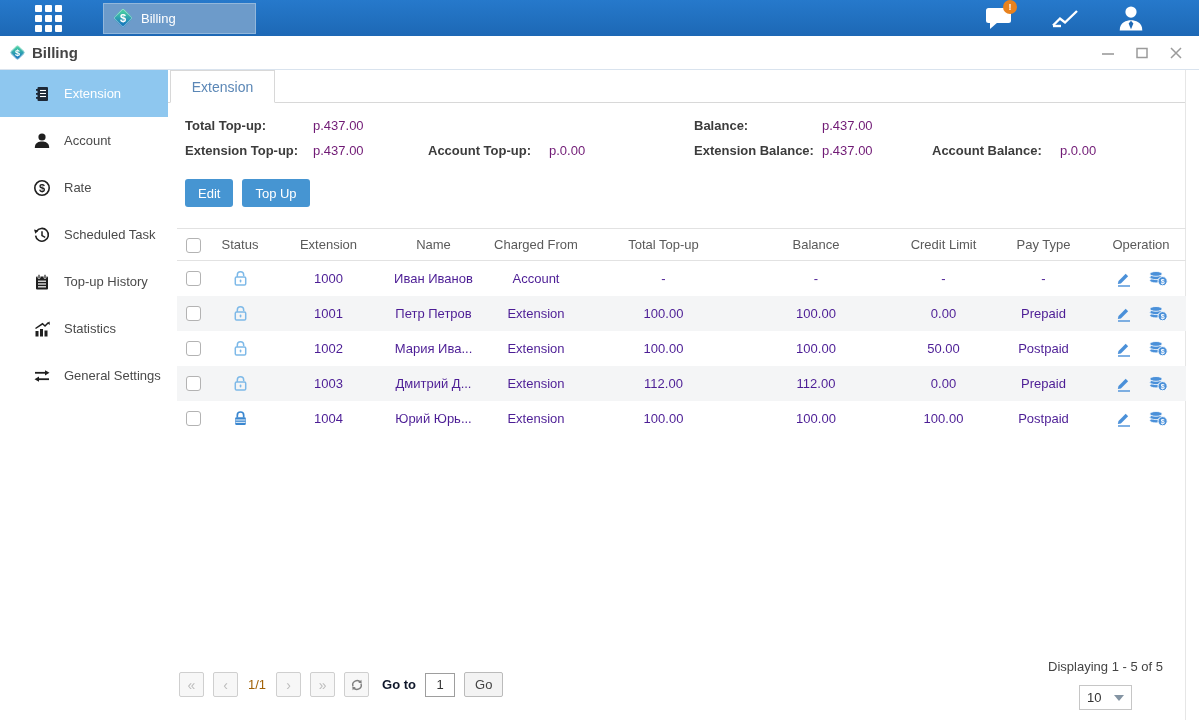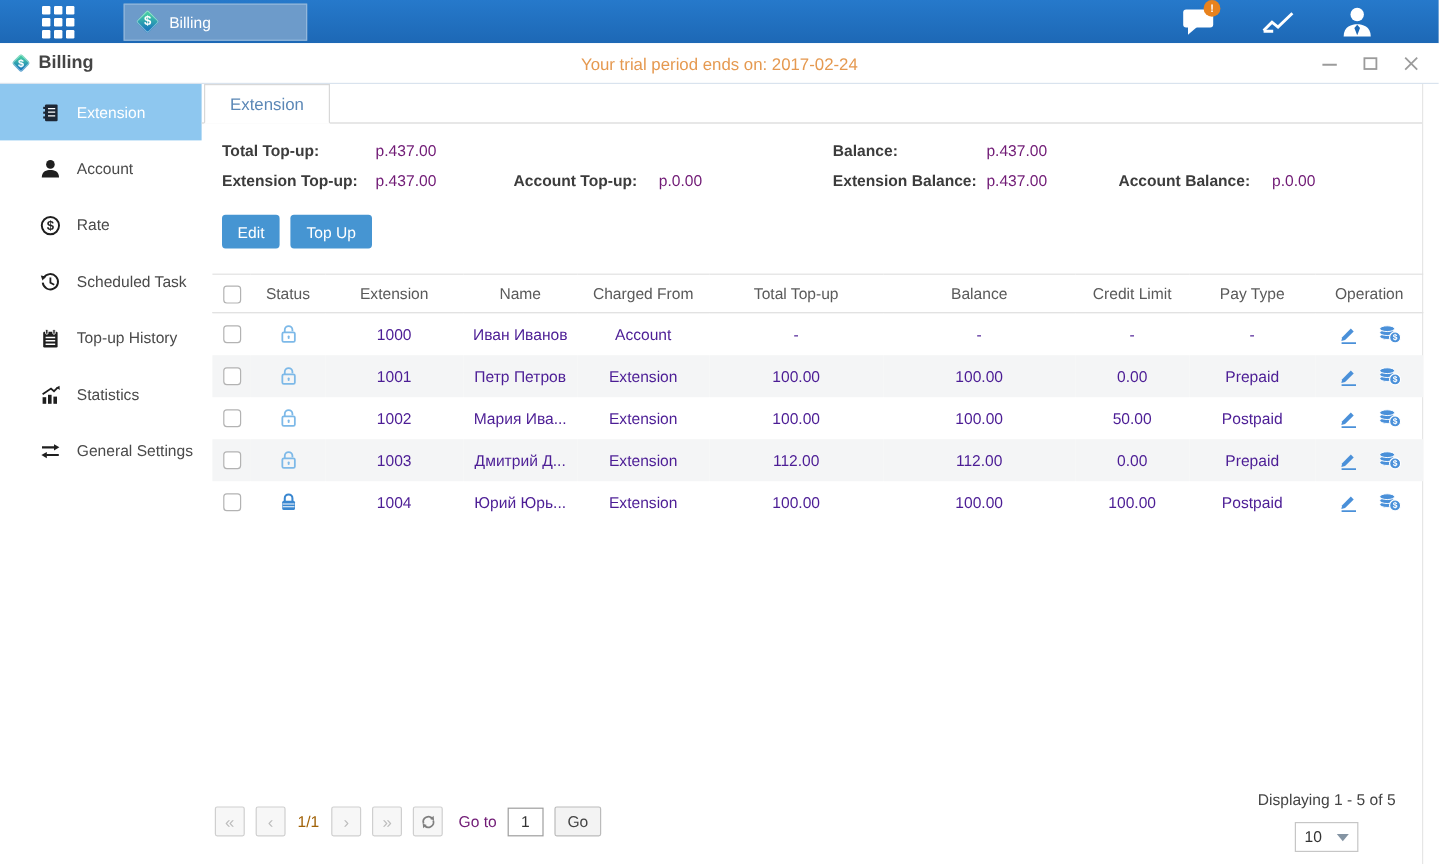--- a/index.html
+++ b/index.html
@@ -89,21 +89,21 @@
   .opicon + .opicon { margin-left:15px; }
 
   
   .footer { margin-top:auto; margin-bottom:10px; display:flex; align-items:center;
             padding:0 22px 0 11px; font-size:13px; color:#444; }
   .pbtn { width:25px; height:25px; border:1px solid #cfcfcf; background:#f7f7f7; border-radius:2px;
           display:inline-flex; align-items:center; justify-content:center; color:#bdbdbd;
           font-size:14px; cursor:pointer; flex:none; }
   .pbtn + .pbtn { margin-left:9px; }
   .page-ind { margin:0 10px; color:#a16207; }
-  .goto-label { margin:0 9px 0 13px; color:#701a75; }
+  .goto-label { margin:0 9px 0 13px; color:#0f172a;font-weight:bold; }
   .goto-input { width:30px; height:24px; border:1px solid #9e9e9e; text-align:center;
                 font-size:13px; font-family:inherit; color:#333; }
   .go-btn { margin-left:9px; height:25px; padding:0 10px; border:1px solid #bbb;
             background:#f3f3f3; border-radius:2px; font-size:13px; color:#444;
             cursor:pointer; font-family:inherit; }
   .foot-right { margin-left:auto; display:flex; align-items:center; gap:11px;flex-direction:column; }
   .select-box { width:53px; height:25px; border:1px solid #c6c6c6; background:#fff;
                 display:flex; align-items:center; justify-content:space-between;
                 padding:0 7px; cursor:pointer; color:#333; }
   .select-box .tri { width:0; height:0; border-left:5px solid transparent;
@@ -149,21 +149,20 @@
       <svg width="28" height="28" viewBox="0 0 26 26">
         <circle cx="13" cy="7.5" r="5.2" fill="#fff"></circle>
         <path d="M2.5 24.5 C2.5 16.5 9 15 13 15 C17 15 23.5 16.5 23.5 24.5 Z" fill="#fff"></path>
         <polygon points="13,15.5 10.8,18 13,23.5 15.2,18" fill="#1d68b5"></polygon>
       </svg>
     </div>
   </div>
 </div>
 
 <div class="titlebar">
-  <div class="trial">Your trial period ends on: 2017-02-24</div>
   <div class="win-title">
     <span class="diamond small">
         <i></i>
         <b></b>
       </span>
     <span>Billing</span>
   </div>
   <div class="win-controls">
     <span>
       <svg width="14" height="14" viewBox="0 0 14 14">

